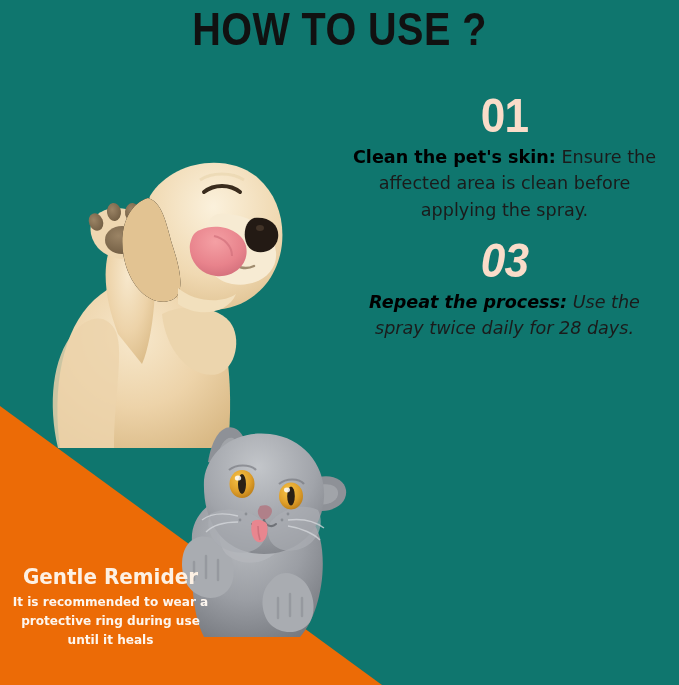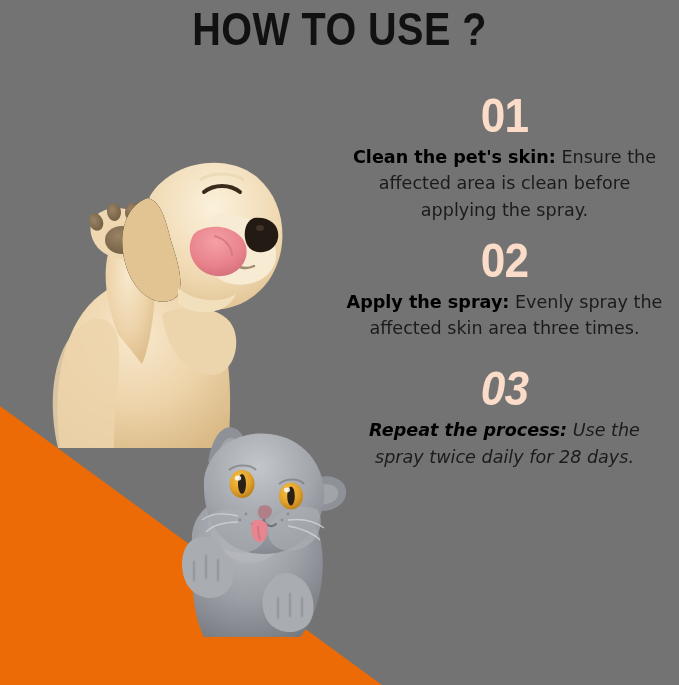--- a/index.html
+++ b/index.html
@@ -8,21 +8,21 @@
     background: #ffffff;
   }
   body {
     font-family: "Liberation Sans", sans-serif;
   }
 
   #page {
     position: relative;
     width: 679px;
     height: 685px;
-    background: #737373;
+    background: #0f766e;
     overflow: hidden;
   }
 
   
   .title {
     position: absolute;
     top: 2px;
     left: 0;
     width: 679px;
     text-align: center;
@@ -208,20 +208,24 @@
       <path d="M178 112 C196 104 220 112 224 128 C228 146 212 160 194 158
                C176 156 166 140 168 126 C170 118 172 114 178 112 Z" fill="url(#tongueG)"></path>
       <path d="M192 118 C202 120 210 128 210 138" stroke="#d2707c" stroke-width="2" fill="none" opacity="0.7"></path>
 
       <path d="M156 170 C172 184 200 186 214 176 C206 196 176 200 156 186 Z" fill="#f2e0bd"></path>
     </svg>
   </div>
 
   <div class="orange-wedge"></div>
 
+  <div class="reminder">
+    <div class="reminder-title">Gentle Remider</div>
+    <div class="reminder-body">It is recommended to wear a protective ring during use until it heals</div>
+  </div>
 
   <div class="cat illus">
     <svg viewBox="0 0 175 215" xmlns="http://www.w3.org/2000/svg">
       <defs>
         <radialGradient id="catG" cx="42%" cy="30%" r="80%">
           <stop offset="0%" stop-color="#b9bcc0"></stop>
           <stop offset="55%" stop-color="#9b9ea4"></stop>
           <stop offset="100%" stop-color="#76797f"></stop>
         </radialGradient>
         <radialGradient id="catHead" cx="45%" cy="28%" r="80%">
@@ -289,24 +293,20 @@
     </svg>
   </div>
 
   <div class="steps">
 
     <div class="step" id="step-1">
       <div class="step-number">01</div>
       <div class="step-text"><b>Clean the pet's skin:</b><span> Ensure the affected area is clean before applying the spray.</span></div>
     </div>
 
-    <div class="step" id="step-2">
-      <div class="step-number">02</div>
-      <div class="step-text"><b>Apply the spray:</b><span> Evenly spray the affected skin area three times.</span></div>
-    </div>
 
     <div class="step" id="step-3">
       <div class="step-number">03</div>
       <div class="step-text"><b>Repeat the process:</b><span> Use the spray twice daily for 28 days.</span></div>
     </div>
 
   </div>
 
 </div>
 

